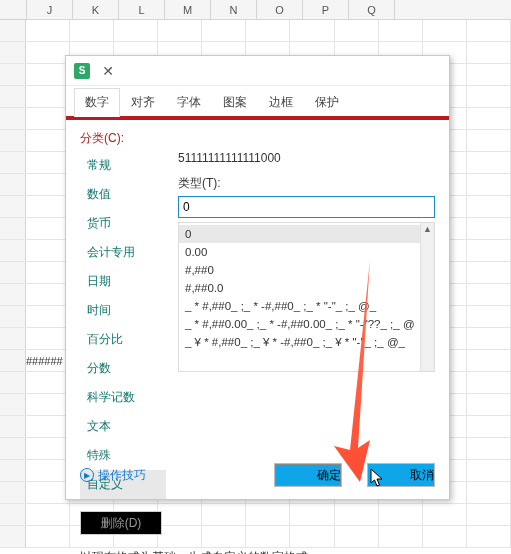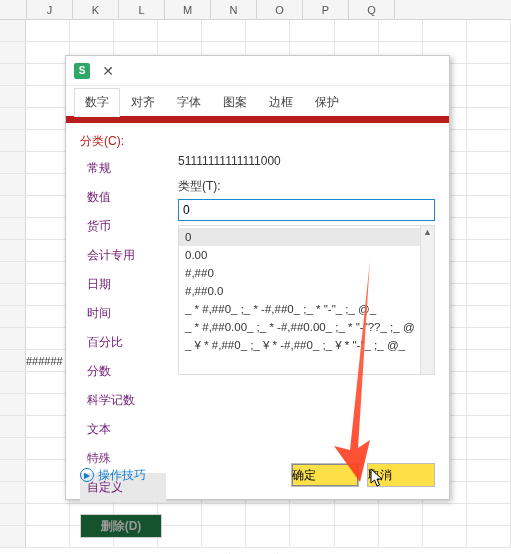--- a/index.html
+++ b/index.html
@@ -80,21 +80,21 @@
   .titlebar .close {
     width: 24px; height: 24px;
     text-align: center;
     line-height: 24px;
     font-size: 14px;
     color: #555;
     cursor: pointer;
   }
   .tabs {
     display: flex;
-    border-bottom: 7px solid #b91c1c;
+    border-bottom: 4px solid #b91c1c;
     padding: 2px 8px 0 8px;
     gap: 0;
   }
   .tab {
     padding: 5px 10px;
     border: 1px solid transparent;
     margin-bottom: -1px;
     color: #444;
     cursor: pointer;
   }
@@ -112,36 +112,35 @@
     gap: 12px;
   }
   .category-list {
     width: 86px;
     display: flex;
     flex-direction: column;
   }
   .cat-item {
     padding: 5px 6px;
     border: 1px solid transparent;
-    color: #701a75;
+    color: #0f766e;
     cursor: pointer;
   }
   .cat-item.selected {
     background: #e8e8e8;
   }
   .delete-btn {
     margin-top: 12px;
     width: 82px;
     height: 24px;
-    background: #14532d;
+    background: #000000;
     border: 1px solid #d0d0d0;
     color: #999;
     text-align: center;
     line-height: 22px;
-    font-weight: bold;
   }
   .right-pane {
     flex: 1;
   }
   .field-label { color: #333; margin-bottom: 4px; }
   .example-val {
     color: #333;
     margin-bottom: 10px;
     font-size: 12px;
   }
@@ -211,24 +210,24 @@
     align-items: center;
     justify-content: center;
     font-size: 8px;
     color: #0d7bd4;
   }
   .footer .gap { flex: 1; }
   .btn {
     width: 68px;
     height: 24px;
     border: 1px solid #bbb;
-    background: #fde047;
-    text-align: left;
+    background: #0ea5e9;
+    text-align: right;
     line-height: 22px;
-    margin-left: 8px;
+    margin-left: 25px;
     cursor: pointer;
     position: relative;
   }
   .btn.ok {
     box-shadow: 0 0 0 1px #888 inset;
   }
   .cursor {
     position: absolute;
     pointer-events: none;
   }

